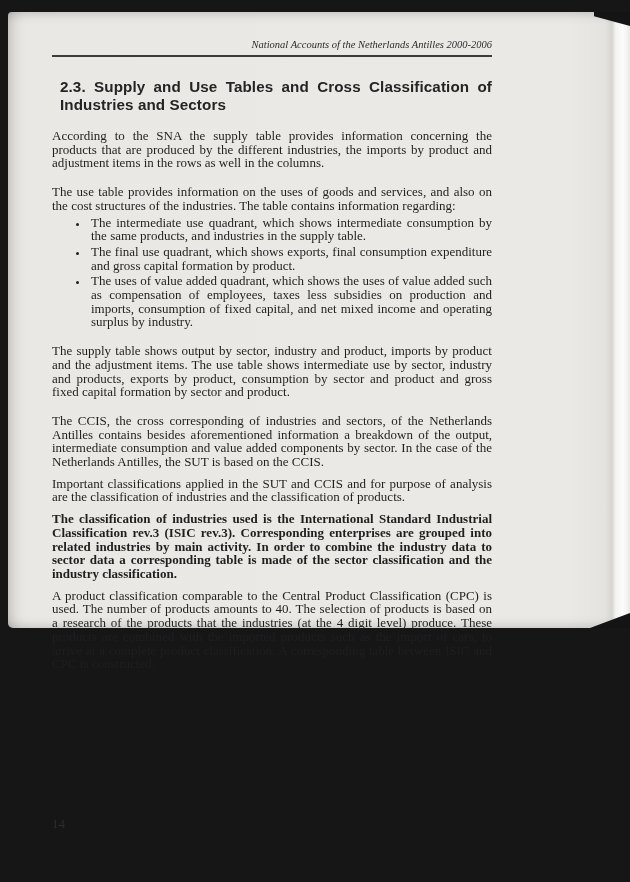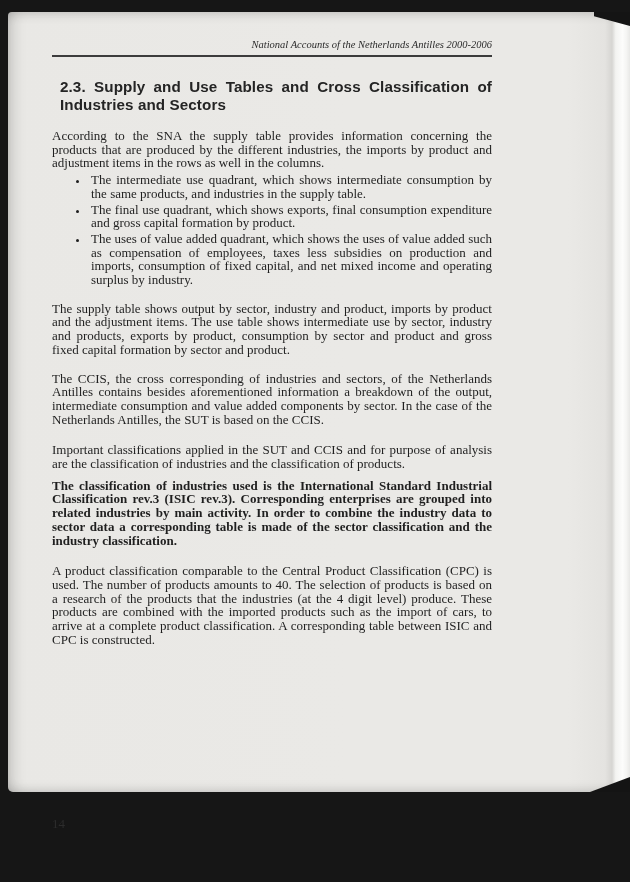--- a/index.html
+++ b/index.html
@@ -13,21 +13,21 @@
     overflow: hidden;
     background: #161616;
     font-family: "Liberation Serif", serif;
   }
   
   .page {
     position: absolute;
     left: 8px;
     top: 12px;
     width: 622px;
-    height: 780px;
+    height: 616px;
     background: linear-gradient(to right,
       #e9e8e5 0%, #eae9e6 55%, #eae9e6 90%,
       #e4e3e0 96.0%, #d6d5d2 97.1%,
       #f3f3f1 97.7%, #fcfcfb 98.8%, #eeeeec 100%);
     border-radius: 4px 0 0 5px;
     box-shadow:
       inset 12px 0 16px -10px rgba(0,0,0,0.22),
       inset 0 9px 12px -8px rgba(0,0,0,0.18),
       inset 0 -9px 12px -8px rgba(0,0,0,0.16);
   }
@@ -74,21 +74,21 @@
     text-align-last: left;
     letter-spacing: 0.1px;
   }
   p.body-para {
     margin: 15px 0 0 0;
     font-size: 13px;
     line-height: 13.7px;
     text-align: justify;
     text-align-last: left;
   }
-  p.gap-lg { margin-top: 17px; }
+  p.gap-lg { margin-top: 8px; }
   p.no-gap { margin-top: 8px; font-weight: bold; }
   ul.bullet-list {
     margin: 3px 0 0 0;
     padding-left: 37px;
   }
   ul.bullet-list li {
     margin-top: 2px;
     padding-left: 2px;
     font-size: 13px;
     line-height: 13.7px;
@@ -115,20 +115,21 @@
   <div class="wedge-top"></div>
   <div class="wedge-bottom"></div>
 
   <div class="content">
     <div class="running-header">National Accounts of the Netherlands Antilles 2000-2006</div>
 
     <h1 class="section-heading">2.3. Supply and Use Tables and Cross Classification of Industries and Sectors</h1>
 
     <p class="body-para">According to the SNA the supply table provides information concerning the products that are produced by the different industries, the imports by product and adjustment items in the rows as well in the columns.</p>
 
+    <p class="body-para">The use table provides information on the uses of goods and services, and also on the cost structures of the industries. The table contains information regarding:</p>
 
     <ul class="bullet-list">
       <li>The intermediate use quadrant, which shows intermediate consumption by the same products, and industries in the supply table.</li>
       <li>The final use quadrant, which shows exports, final consumption expenditure and gross capital formation by product.</li>
       <li>The uses of value added quadrant, which shows the uses of value added such as compensation of employees, taxes less subsidies on production and imports, consumption of fixed capital, and net mixed income and operating surplus by industry.</li>
     </ul>
 
     <p class="body-para">The supply table shows output by sector, industry and product, imports by product and the adjustment items. The use table shows intermediate use by sector, industry and products, exports by product, consumption by sector and product and gross fixed capital formation by sector and product.</p>
 
     <p class="body-para">The CCIS, the cross corresponding of industries and sectors, of the Netherlands Antilles contains besides aforementioned information a breakdown of the output, intermediate consumption and value added components by sector. In the case of the Netherlands Antilles, the SUT is based on the CCIS.</p>

